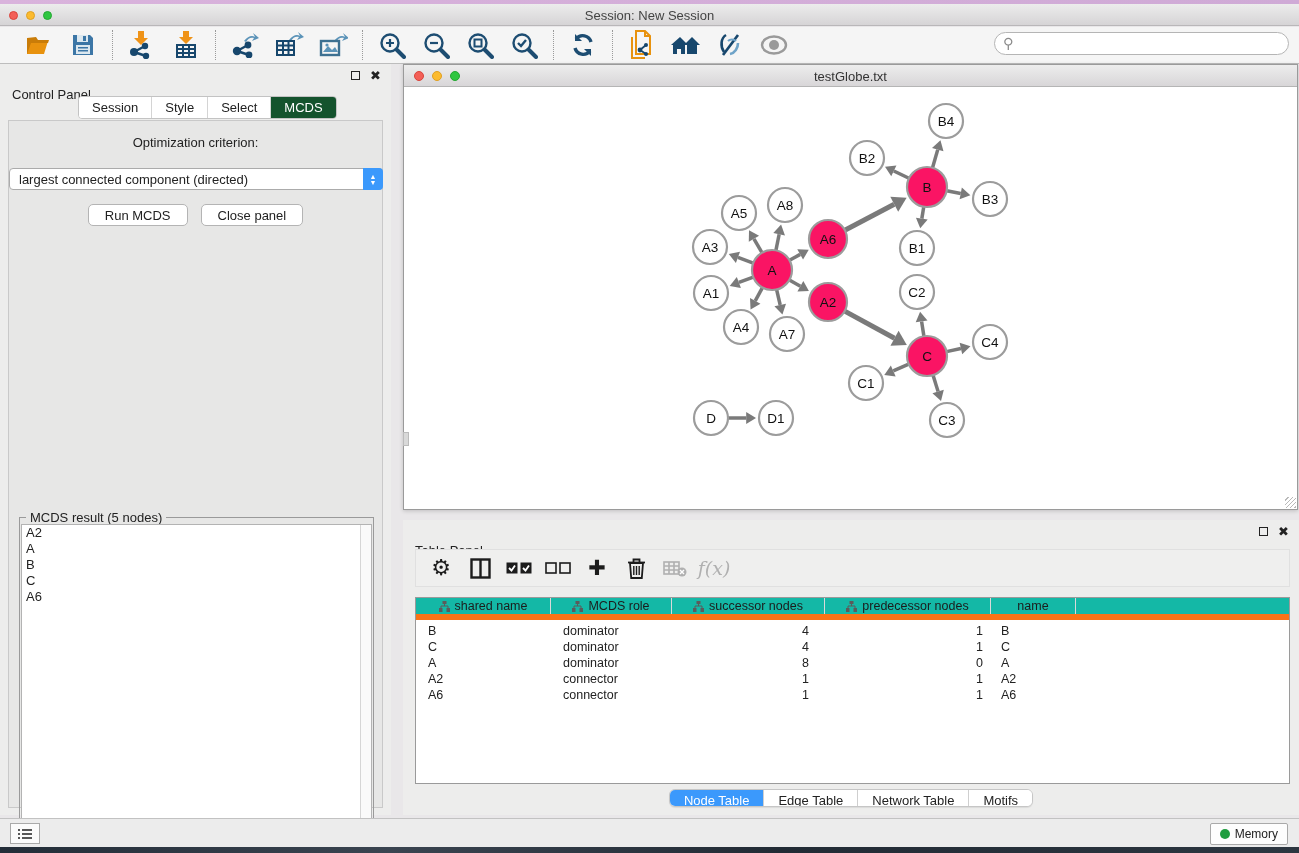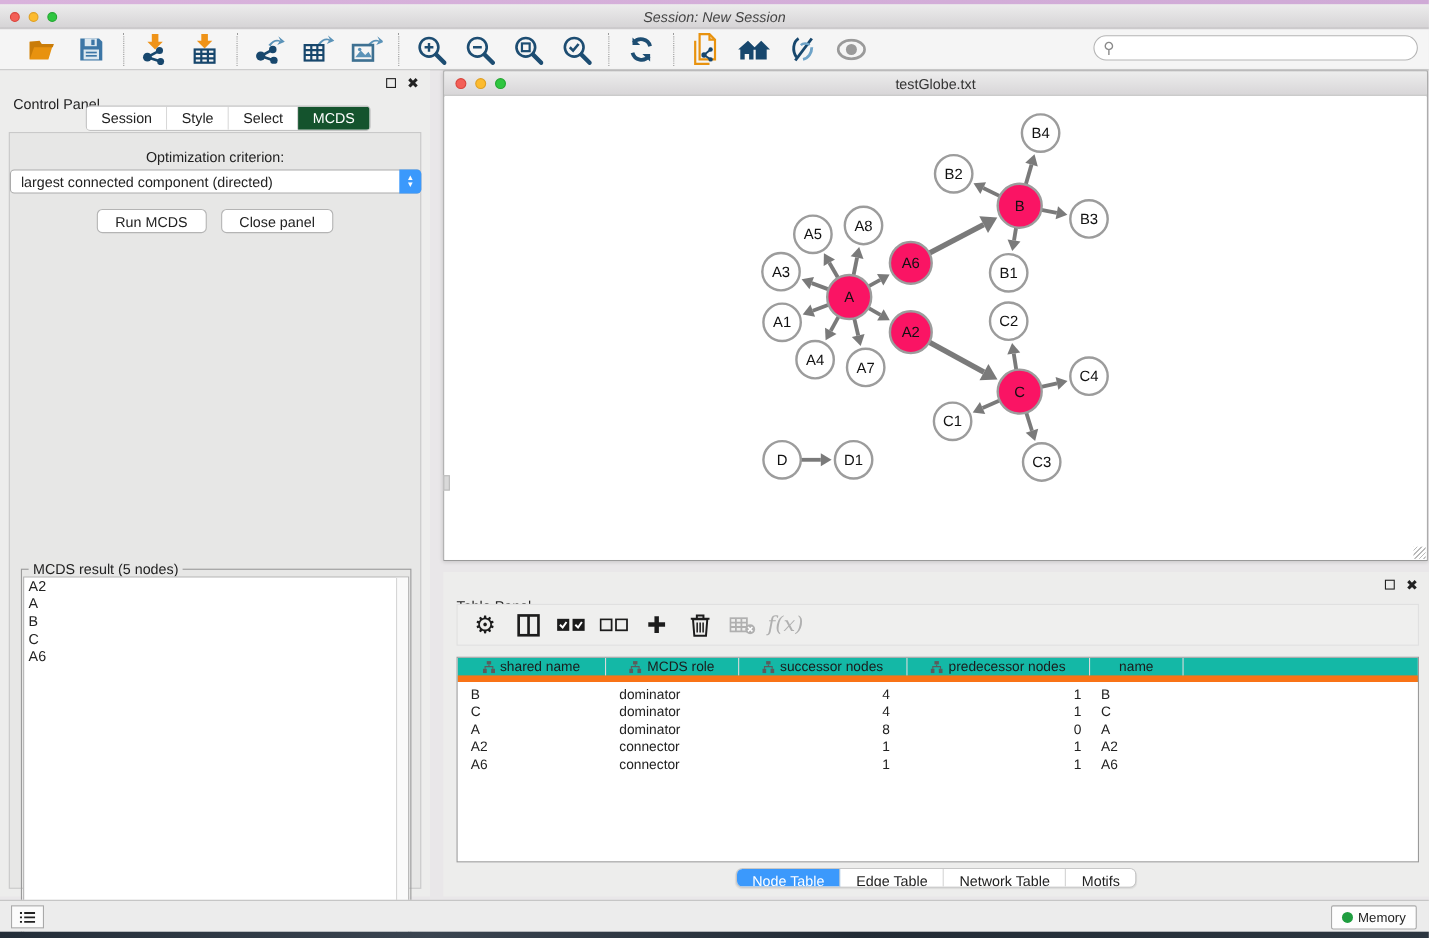--- a/index.html
+++ b/index.html
@@ -2,21 +2,21 @@
 <html><head>
 <meta charset="utf-8">
 <style>
   * { margin:0; padding:0; box-sizing:border-box; }
   html,body { width:1299px; height:853px; }
   body { font-family:"Liberation Sans","DejaVu Sans",sans-serif; background:#e9e7e9; position:relative; overflow:hidden; font-size:13px; color:#222; }
 
   
   .desktop-strip-top { position:absolute; left:0; top:0; width:1299px; height:4px; background:linear-gradient(90deg,#d9b3dc,#cfaad6); }
   .titlebar { position:absolute; left:0; top:4px; width:1299px; height:22px; background:linear-gradient(#ececec,#d6d4d6); border-bottom:1px solid #b9b7b9; }
-  .titlebar .title { position:absolute; left:0; right:0; top:4px; text-align:center; color:#444; font-size:13px;font-style:italic; }
+  .titlebar .title { position:absolute; left:0; right:0; top:4px; text-align:center; color:#444; font-size:13px; }
   .lights { position:absolute; display:flex; gap:8px; }
   .titlebar .lights { left:9px; top:7px; }
   .light { width:9px; height:9px; border-radius:50%; }
   .light.red { background:#f35f57; border:0.5px solid #d9443c; }
   .light.yellow { background:#fcbb2f; border:0.5px solid #dfa023; }
   .light.green { background:#2fc640; border:0.5px solid #24a732; }
 
   .toolbar { position:absolute; left:0; top:27px; width:1299px; height:37px; background:#f5f5f5; border-bottom:1px solid #bdbdbd; display:flex; align-items:center; padding-left:10px; }
   .tgroup { display:flex; align-items:center; gap:10px; padding:0 12px; }
   .tsep { width:1px; height:30px; border-left:1px dotted #9a9a9a; }
@@ -34,21 +34,21 @@
   .float-box { width:9px; height:9px; border:1.5px solid #222; display:inline-block; }
   .close-x { font-weight:bold; font-size:13px; line-height:9px; }
 
   .cp-tabs { position:absolute; left:78px; top:32px; display:flex; border-radius:4px; overflow:hidden; border:1px solid #c3c3c3; background:#fff; }
   .cp-tab { padding:3px 13px; font-size:13px; background:#fff; border-right:1px solid #d4d4d4; color:#222; cursor:pointer; }
   .cp-tab:last-child { border-right:none; }
   .cp-tab.active { background:#14532d; color:#fff; }
 
   .cp-body { position:absolute; left:8px; top:56px; width:375px; height:688px; background:#e7e7e6; border:1px solid #c9c9c9; }
   .opt-label { text-align:center; margin-top:14px; font-size:13px; }
-  .criterion-select { position:relative; margin:4px auto 0; width:374px; height:22px; background:#fff; border:1px solid #ababab; border-radius:4px; display:flex; align-items:center; cursor:pointer; }
+  .criterion-select { position:relative; margin:18px auto 0; width:374px; height:22px; background:#fff; border:1px solid #ababab; border-radius:4px; display:flex; align-items:center; cursor:pointer; }
   .criterion-select .val { padding-left:9px; font-size:13px; white-space:nowrap; }
   .select-cap { position:absolute; right:-1px; top:-1px; width:20px; height:22px; background:#3b99fc; border-radius:0 4px 4px 0; display:flex; flex-direction:column; align-items:center; justify-content:center; gap:1px; }
   .select-cap span { color:#fff; font-size:7px; line-height:5px; }
   .cp-buttons { display:flex; justify-content:center; gap:13px; margin-top:14px; }
   .mac-btn { height:22px; background:#fff; border:1px solid #b4b4b4; border-radius:5px; font-size:13px; padding:0 16px; color:#222; cursor:pointer; font-family:inherit; }
 
   .result-box { position:absolute; left:10px; top:396px; width:355px; height:336px; border:1px solid #9a9a9a; }
   .result-title { position:absolute; left:6px; top:-8px; background:#e7e7e6; padding:0 4px; font-size:13px; }
   .result-list { position:absolute; left:1px; top:6px; width:351px; height:327px; background:#fff; border:1px solid #b3b3b3; overflow:hidden; }
   .result-scroll { position:absolute; right:0; top:0; width:11px; height:100%; background:#fafafa; border-left:1px solid #d6d6d6; }

